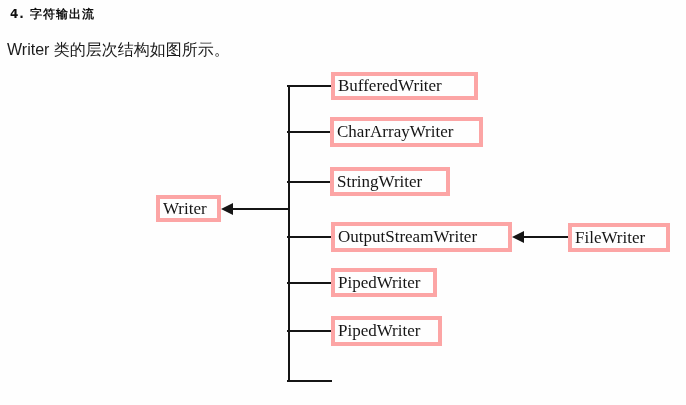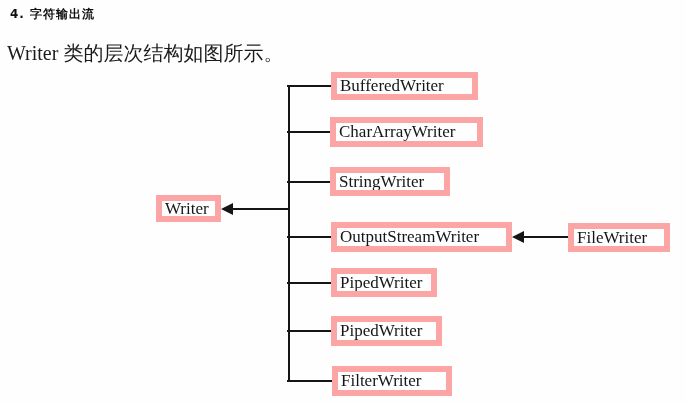--- a/index.html
+++ b/index.html
@@ -24,33 +24,33 @@
     font-weight: 700;
     font-size: 12px;
     letter-spacing: 1px;
     color: #111111;
     white-space: nowrap;
   }
   .intro {
     position: absolute;
     left: 7px;
     top: 40px;
-    font-family: Liberation Serif, serif;
-    font-size: 20px;
+    font-family: Liberation Sans, sans-serif;
+    font-size: 16px;
     color: #1b1b1b;
     white-space: nowrap;
   }
   .diagram {
     position: absolute;
     left: 0; top: 0; right: 0; bottom: 0;
   }
   .cbox {
     position: absolute;
     box-sizing: border-box;
-    border: 6px solid #fca5a5;
+    border: 4px solid #fca5a5;
     background: #fefefe;
     display: flex;
     align-items: center;
     padding-left: 3px;
     font-size: 17px;
     color: #151515;
     white-space: nowrap;
     overflow: hidden;
   }
   
@@ -121,18 +121,17 @@
     <div class="arrowhead ah-filewriter"></div>
 
     <div class="cbox box-writer">Writer</div>
 
     <div class="cbox box-bufferedwriter">BufferedWriter</div>
     <div class="cbox box-chararraywriter">CharArrayWriter</div>
     <div class="cbox box-stringwriter">StringWriter</div>
     <div class="cbox box-outputstreamwriter">OutputStreamWriter</div>
     <div class="cbox box-printwriter">PipedWriter</div>
     <div class="cbox box-pipedwriter">PipedWriter</div>
-    <div class="cbox box-filterwriter">FilterWriter</div>
 
     <div class="cbox box-filewriter">FileWriter</div>
 
   </div>
 </div>
 
 </body></html>

